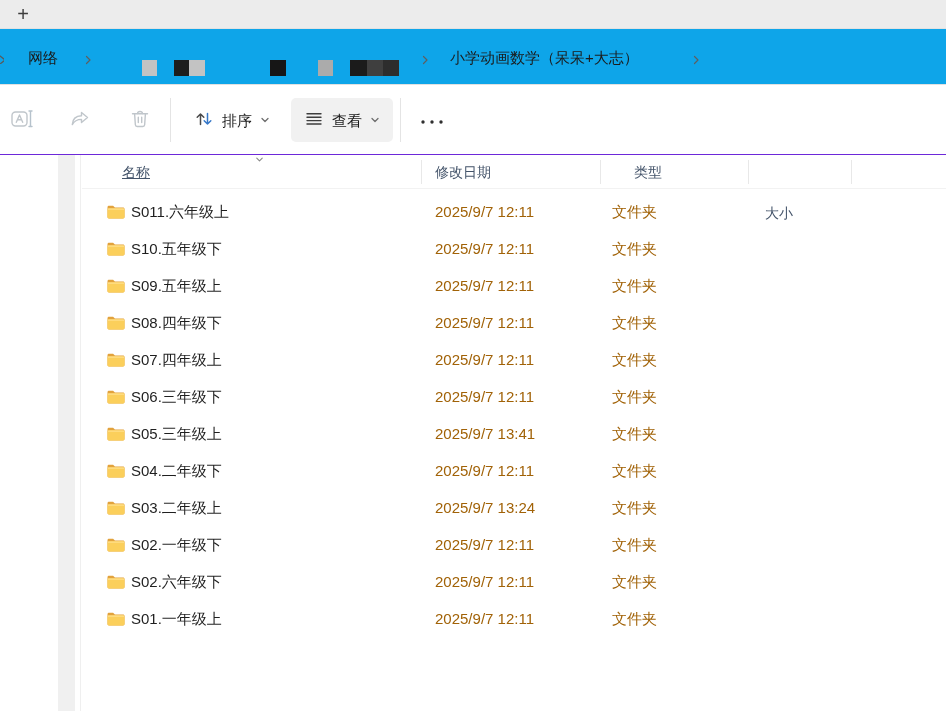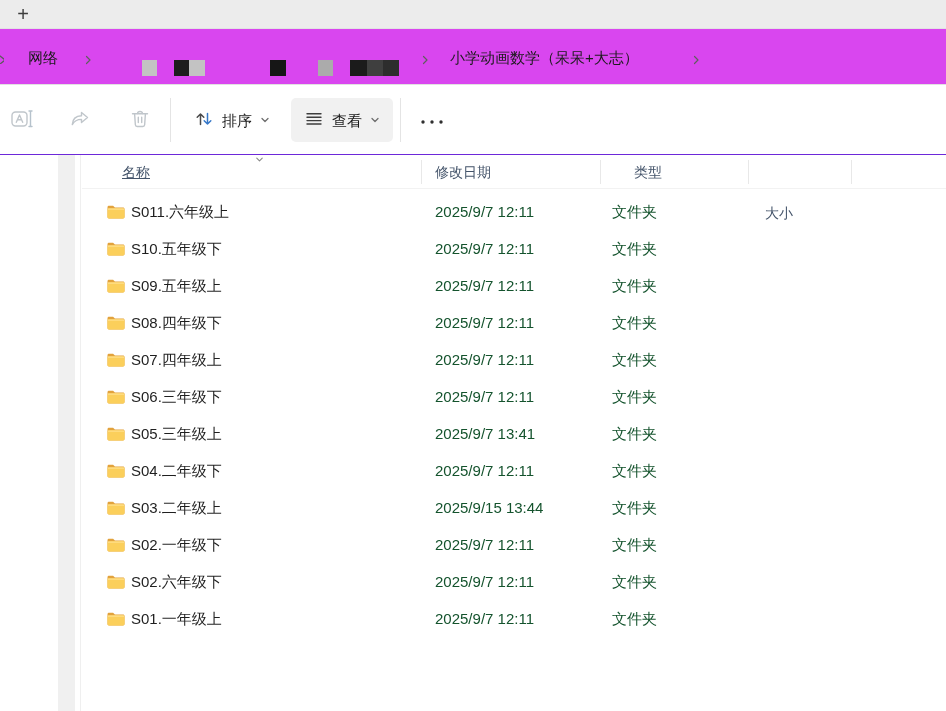--- a/index.html
+++ b/index.html
@@ -6,21 +6,21 @@
   html,body { background:#fff; }
   body { font-family: "Liberation Sans", sans-serif; }
   .window { position:relative; width:946px; height:711px; background:#fff; overflow:hidden; }
 
   
   .tabbar { position:absolute; top:0; left:0; right:0; height:29px; background:#ececec; border-bottom:1px solid #e2e2e2; }
   .newtab-btn { position:absolute; left:11px; top:2px; width:24px; height:24px; border:none; background:transparent;
                 font-size:20px; font-weight:300; color:#3d3d3d; display:flex; align-items:center; justify-content:center; cursor:default; }
 
   
-  .addressrow { position:absolute; top:29px; left:0; right:0; height:56px; background:#d946ef; border-bottom:1px solid #e1e1e1; }
+  .addressrow { position:absolute; top:29px; left:0; right:0; height:56px; background:#0ea5e9; border-bottom:1px solid #e1e1e1; }
   .crumb { position:absolute; top:20px; font-size:15px; color:#1b1b1b; white-space:nowrap; }
   .crumb-sep { position:absolute; top:23px; width:12px; height:12px; }
   .back-fragment { position:absolute; left:-4px; top:23px; width:8px; height:12px; overflow:hidden; }
   .redact-row { position:absolute; left:142px; top:31px; height:16px; display:flex; align-items:flex-start; }
   .redact { height:16px; display:inline-block; flex:0 0 auto; }
 
   
   .toolbar { position:absolute; top:85px; left:0; right:0; height:70px; background:#fff; border-bottom:1px solid #6d28d9; }
   .tool-btn { position:absolute; top:13px; height:44px; display:flex; align-items:center; justify-content:center; border:none;
               background:transparent; border-radius:5px; gap:7px; font-size:15px; color:#1b1b1b; cursor:default; }
@@ -49,21 +49,21 @@
   .col-name { left:40px;text-decoration:underline; } .col-date { left:353px; } .col-type { left:552px; } .col-size { left:683px;margin-top:41px; }
   .col-divider { position:absolute; top:5px; height:24px; width:1px; background:#e8e8e8; }
   .cd1 { left:339px; } .cd2 { left:518px; } .cd3 { left:666px; } .cd4 { left:769px; }
   .sort-chevron { position:absolute; left:172px; top:-4px; }
 
   
   .file-list { padding-top:4px; }
   .file-row { position:relative; height:37px; }
   .folder-icon { position:absolute; left:25px; top:12px; }
   .file-name { position:absolute; left:49px; top:10px; font-size:15px; color:#1f1f1f; white-space:nowrap; }
-  .file-cell { position:absolute; top:10px; font-size:15px; color:#14532d; white-space:nowrap; }
+  .file-cell { position:absolute; top:10px; font-size:15px; color:#a16207; white-space:nowrap; }
   .file-date { left:353px; } .file-type { left:530px; } .file-size { left:683px; }
 </style>
 </head>
 <body>
 
 <div class="window">
 
   <div class="tabbar">
     <button class="newtab-btn">+</button>
   </div>
@@ -311,21 +311,21 @@
 
   <div class="file-row">
     <span class="folder-icon">
       <svg width="18" height="14" viewBox="0 0 18 14">
         <path d="M0.5 2.2 C0.5 1.4 1.1 0.8 1.9 0.8 H6.1 L7.9 2.6 H16.1 C16.9 2.6 17.5 3.2 17.5 4 V12 C17.5 12.8 16.9 13.4 16.1 13.4 H1.9 C1.1 13.4 0.5 12.8 0.5 12 Z" fill="#e2a23c"></path>
         <path d="M0.5 4.7 C0.5 3.9 1.1 3.3 1.9 3.3 H16.1 C16.9 3.3 17.5 3.9 17.5 4.7 V12 C17.5 12.8 16.9 13.4 16.1 13.4 H1.9 C1.1 13.4 0.5 12.8 0.5 12 Z" fill="#fbcf5b"></path>
         <rect x="0.9" y="3.6" width="16.2" height="1.1" rx="0.55" fill="#ffe08b"></rect>
       </svg>
     </span>
     <span class="file-name">S03.二年级上</span>
-    <span class="file-cell file-date">2025/9/15 13:44</span>
+    <span class="file-cell file-date">2025/9/7 13:24</span>
     <span class="file-cell file-type">文件夹</span>
     <span class="file-cell file-size"></span>
   </div>
 
   <div class="file-row">
     <span class="folder-icon">
       <svg width="18" height="14" viewBox="0 0 18 14">
         <path d="M0.5 2.2 C0.5 1.4 1.1 0.8 1.9 0.8 H6.1 L7.9 2.6 H16.1 C16.9 2.6 17.5 3.2 17.5 4 V12 C17.5 12.8 16.9 13.4 16.1 13.4 H1.9 C1.1 13.4 0.5 12.8 0.5 12 Z" fill="#e2a23c"></path>
         <path d="M0.5 4.7 C0.5 3.9 1.1 3.3 1.9 3.3 H16.1 C16.9 3.3 17.5 3.9 17.5 4.7 V12 C17.5 12.8 16.9 13.4 16.1 13.4 H1.9 C1.1 13.4 0.5 12.8 0.5 12 Z" fill="#fbcf5b"></path>
         <rect x="0.9" y="3.6" width="16.2" height="1.1" rx="0.55" fill="#ffe08b"></rect>

